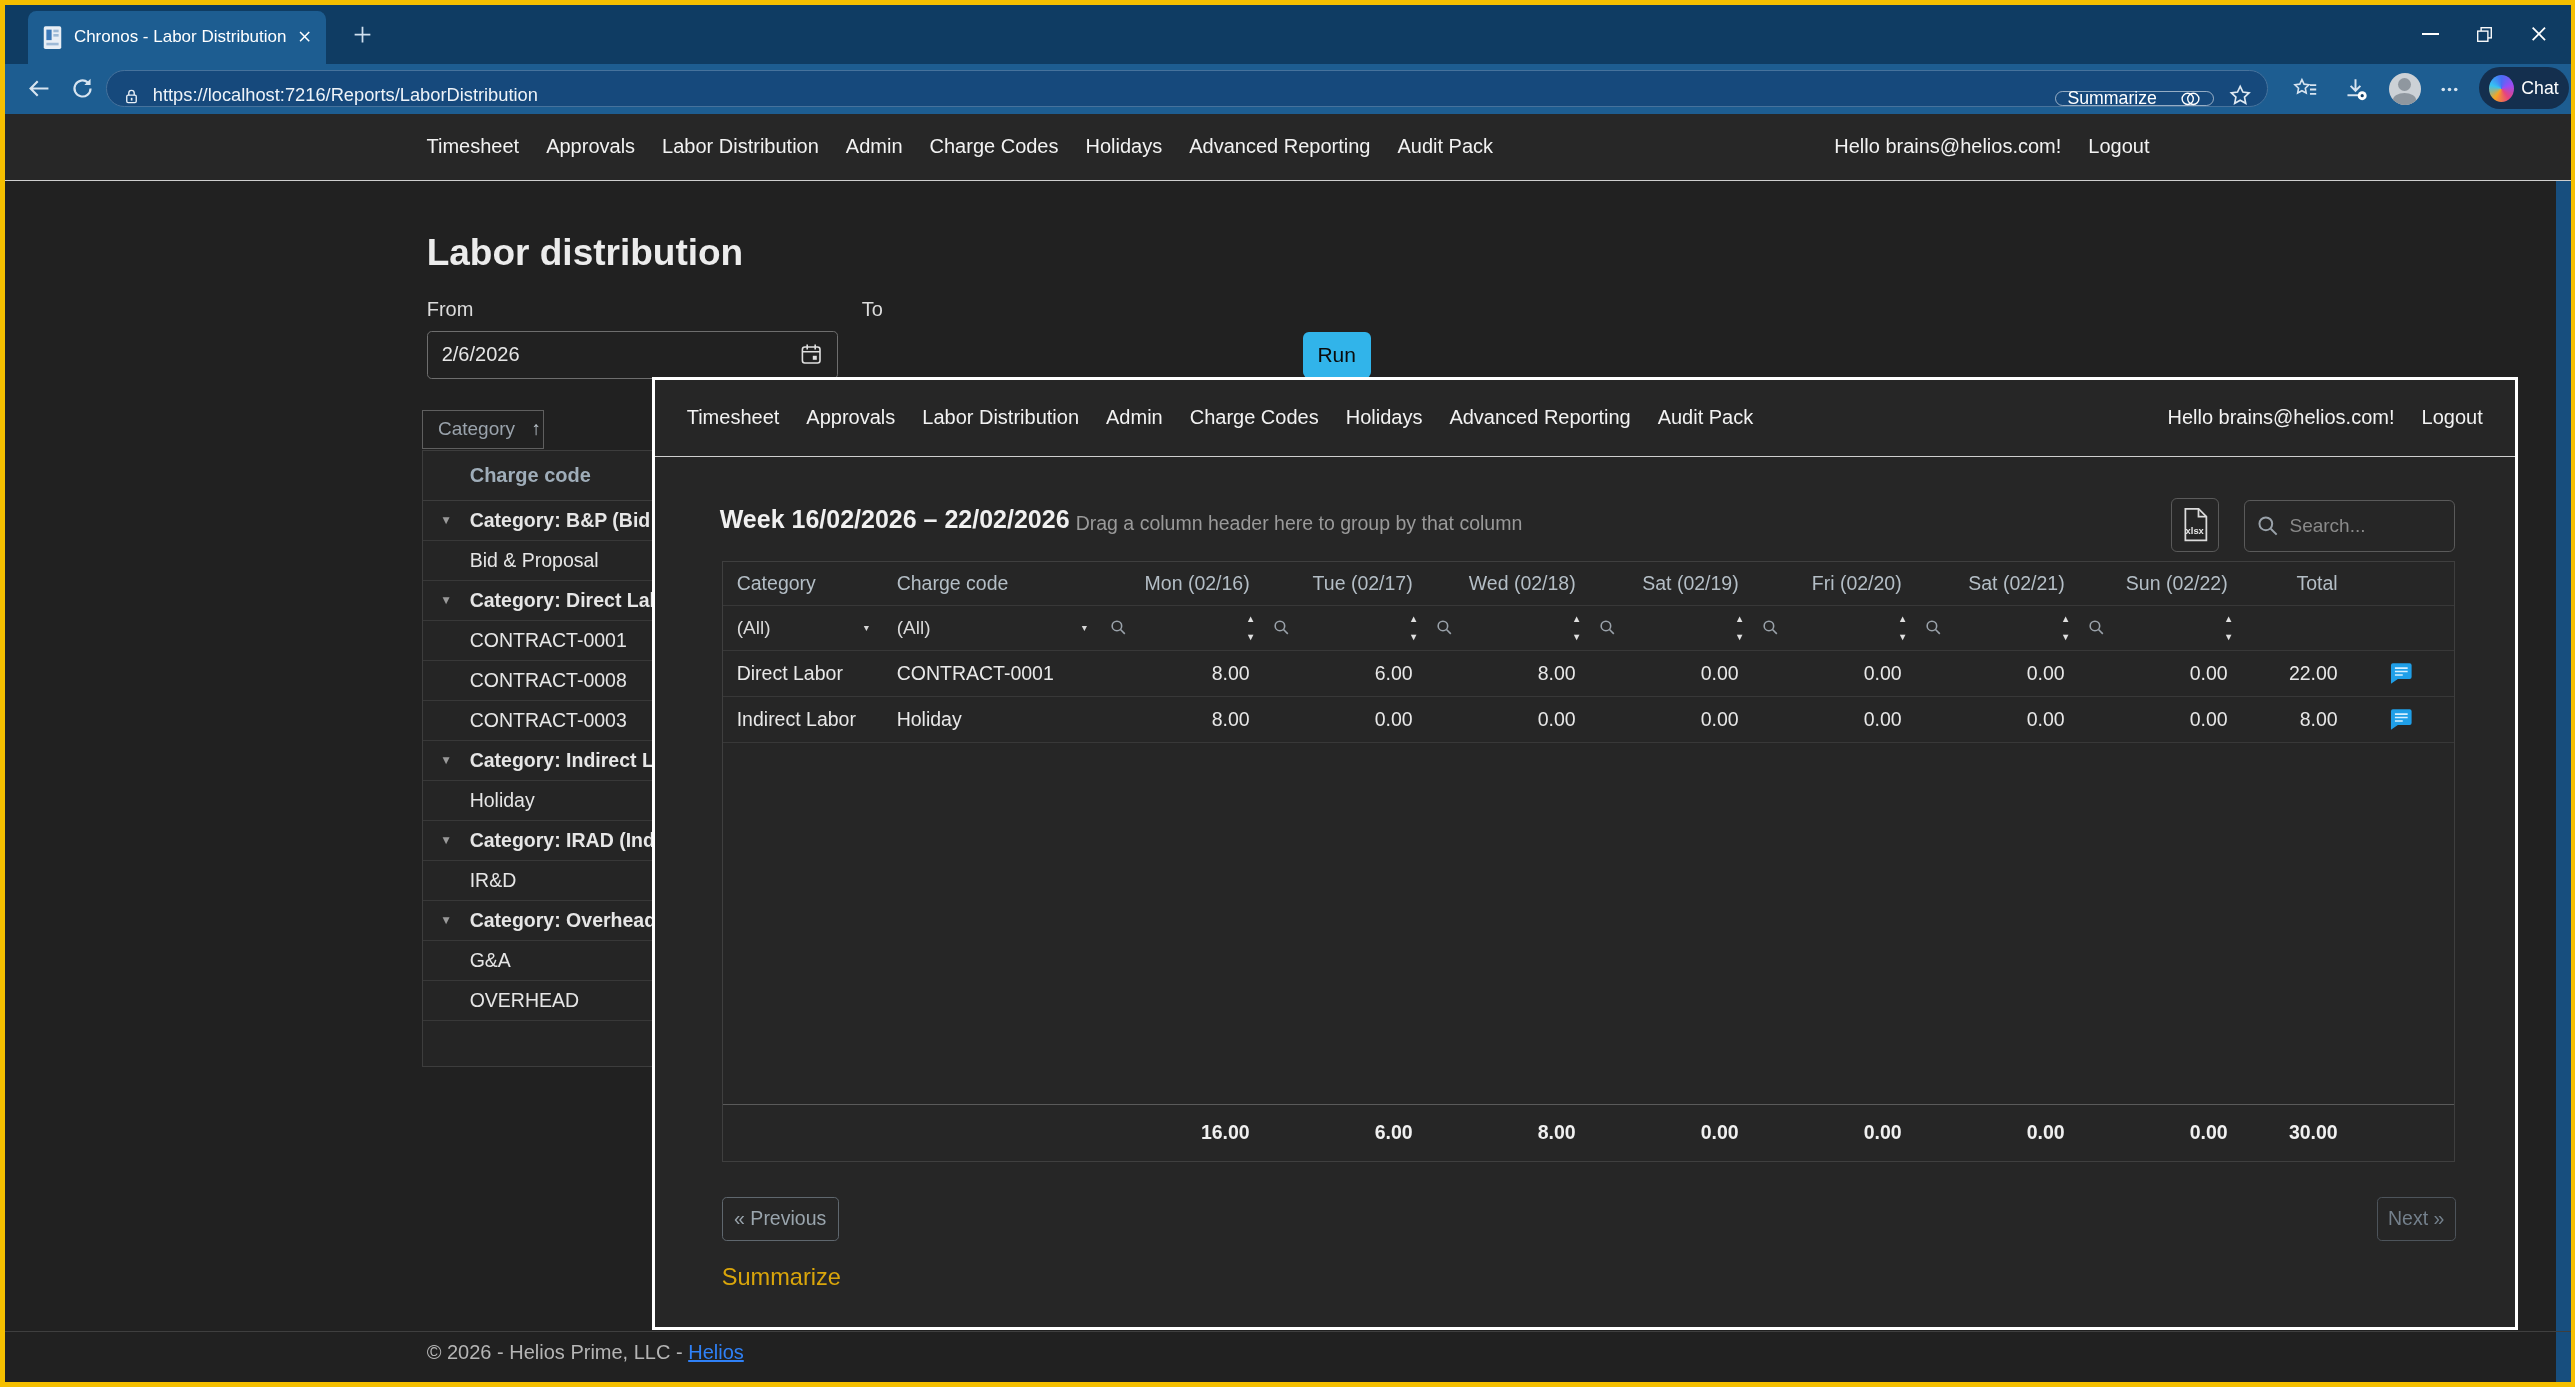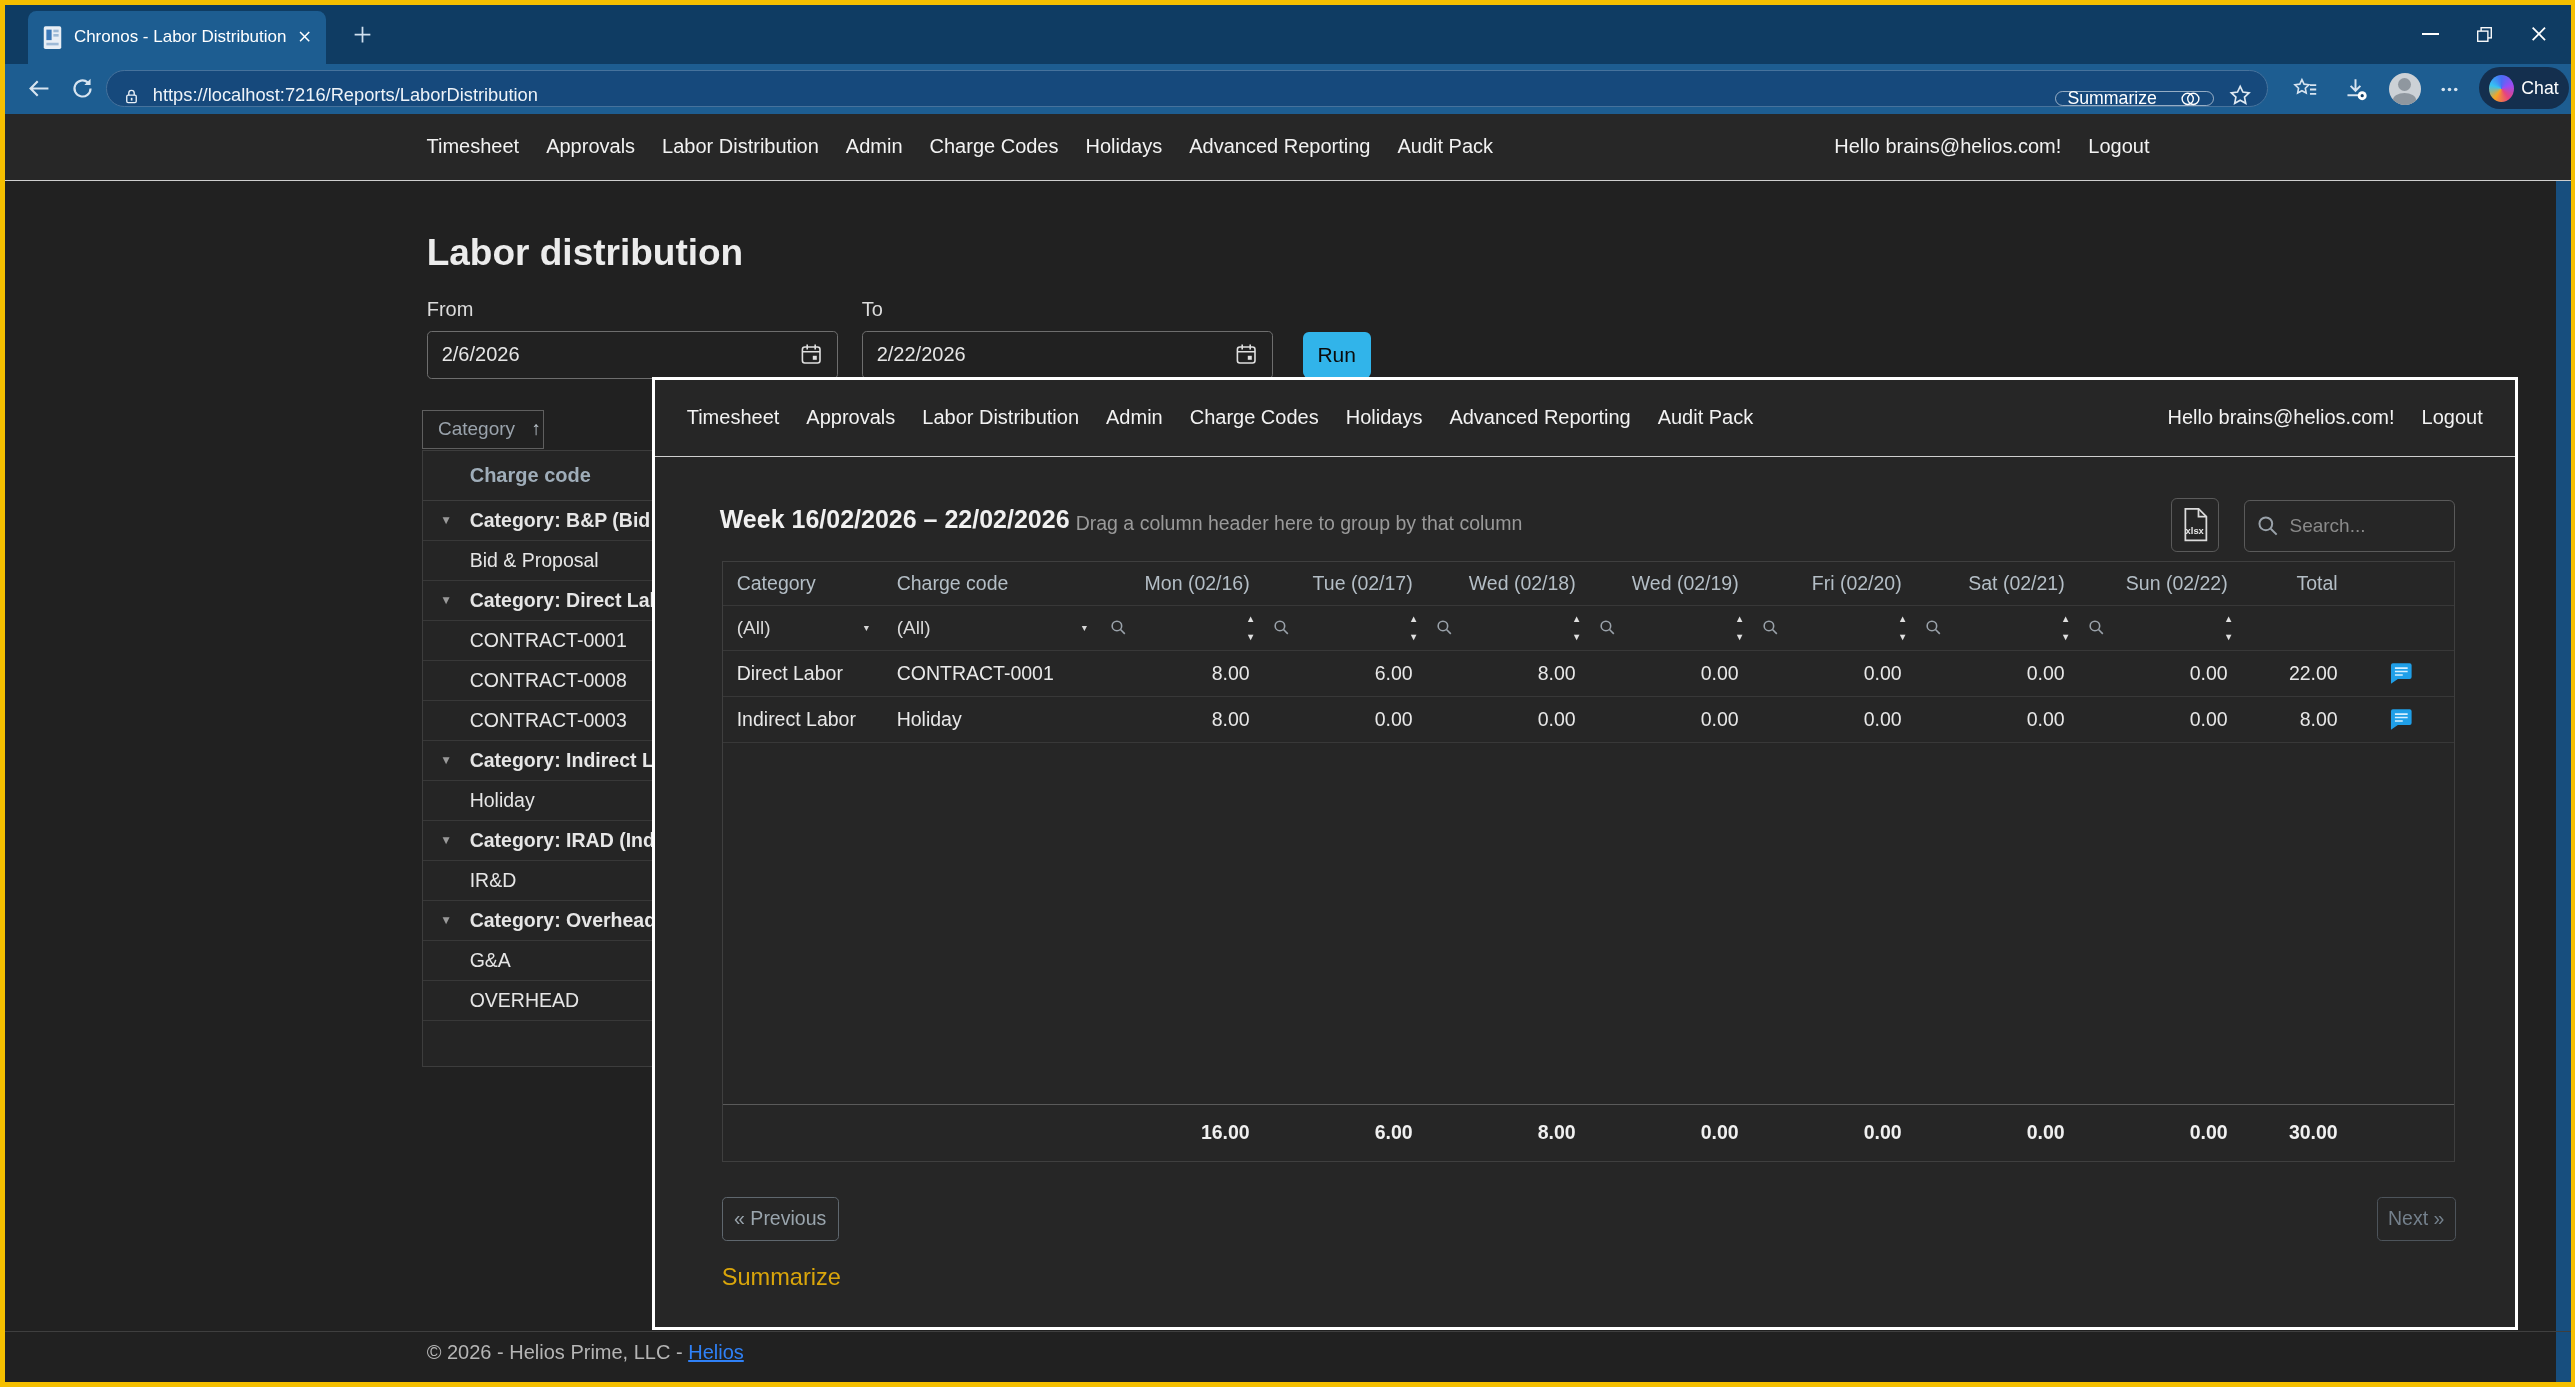--- a/index.html
+++ b/index.html
@@ -241,28 +241,20 @@
     <div class="field-label" style="left:857px">To</div>
 
     <div class="datefield" style="left:422px">
       <span class="val">2/6/2026</span>
       <svg width="22.4" height="22.4" viewBox="0 0 28 28">
             <rect x="3" y="5" width="22" height="20" rx="3" fill="none" stroke="#e0e0e0" stroke-width="2"></rect>
             <path d="M9 2v6M19 2v6M3 11h22" stroke="#e0e0e0" stroke-width="2"></path>
             <rect x="16" y="16" width="5" height="5" fill="#e0e0e0"></rect>
           </svg>
     </div>
-    <div class="datefield" style="left:857px">
-      <span class="val">2/22/2026</span>
-      <svg width="22.4" height="22.4" viewBox="0 0 28 28">
-            <rect x="3" y="5" width="22" height="20" rx="3" fill="none" stroke="#e0e0e0" stroke-width="2"></rect>
-            <path d="M9 2v6M19 2v6M3 11h22" stroke="#e0e0e0" stroke-width="2"></path>
-            <rect x="16" y="16" width="5" height="5" fill="#e0e0e0"></rect>
-          </svg>
-    </div>
     <button class="runbtn">Run</button>
 
     <div class="groupchip">
       <span class="lbl">Category</span>
       <span class="arrow">↑</span>
     </div>
 
     <div class="lgrid">
       <div class="lg-h">Charge code</div>
       <div class="lg-row g">
@@ -354,21 +346,21 @@
         <input type="text" placeholder="Search..." style="">
       </div>
 
       <div class="mgrid">
         <div class="mgr h">
           <div class="c">Category</div>
           <div class="c">Charge code</div>
           <div class="c r">Mon (02/16)</div>
           <div class="c r">Tue (02/17)</div>
           <div class="c r">Wed (02/18)</div>
-          <div class="c r">Wed (02/19)</div>
+          <div class="c r">Sat (02/19)</div>
           <div class="c r">Fri (02/20)</div>
           <div class="c r">Sat (02/21)</div>
           <div class="c r">Sun (02/22)</div>
           <div class="c r">Total</div>
           <div class="c"></div>
         </div>
 
         <div class="mgr f">
           <div class="c fa">
                 <span>(All)</span>

